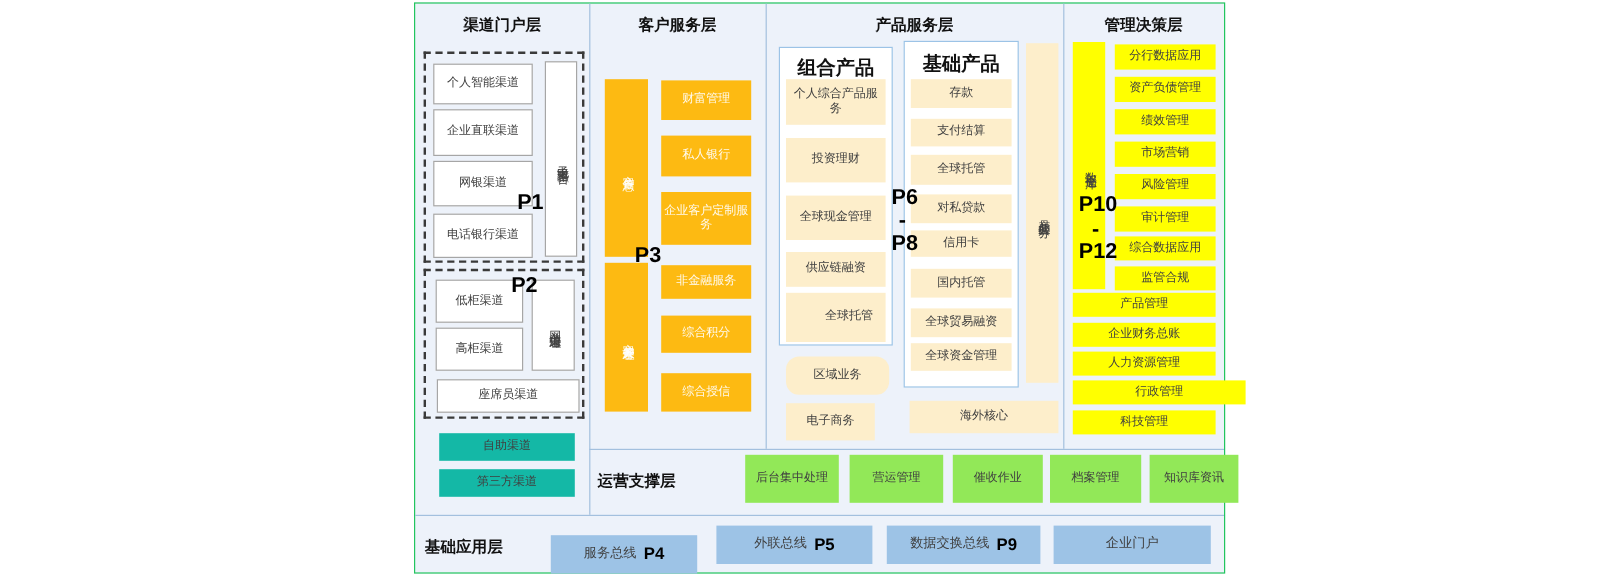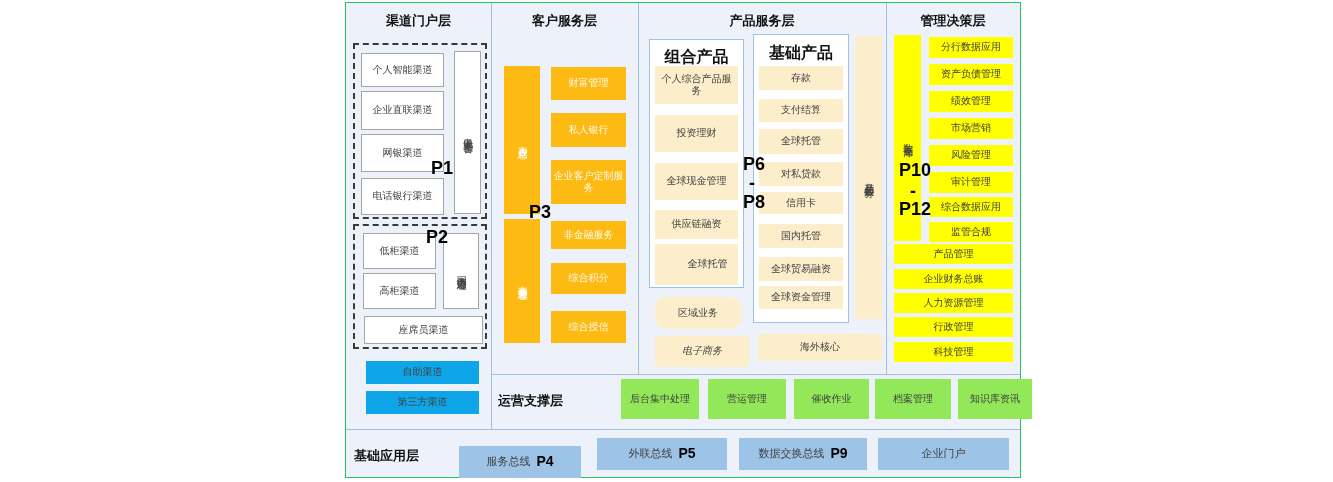--- a/index.html
+++ b/index.html
@@ -4,21 +4,21 @@
 <style>
   html,body{margin:0;padding:0;width:1333px;height:482px;background:#ffffff;overflow:hidden;
     font-family:"Liberation Sans",sans-serif;}
   #diagram{position:absolute;left:345px;top:2px;width:676px;height:476px;
     background:#edf2fa;border:1px solid #22c55e;box-sizing:border-box;}
   .line{position:absolute;background:#a3c0de;}
   .ltitle{position:absolute;font-weight:bold;font-size:13px;color:#111;text-align:center;}
   .box{position:absolute;display:flex;align-items:center;justify-content:center;text-align:center;
     font-size:10px;color:#404040;line-height:1.25;box-sizing:border-box;padding:1px 2px;}
   .wb{background:#ffffff;border:1px solid #a6a6a6;}
-  .gray{background:#0ea5e9;}
+  .gray{background:#14b8a6;}
   .ob{background:#fdba12;color:rgba(255,255,255,0.92);}
   .cb{background:#fdeecb;}
   .yb{background:#ffff00;}
   .grb{background:#92e858;margin-left:17px;}
   .blb{background:#9dc3e6;font-size:11px;}
   .panel{position:absolute;background:#ffffff;border:1px solid #9cc3e6;box-sizing:border-box;}
   .ptitle{position:absolute;font-weight:bold;font-size:16px;color:#111;text-align:center;}
   .dashed{position:absolute;border:2px dashed #3a3a3a;box-sizing:border-box;}
   .vspan{writing-mode:vertical-rl;text-orientation:upright;letter-spacing:1px;}
   .pmark{position:absolute;font-weight:bold;font-size:18px;color:#000;z-index:5;}
@@ -96,21 +96,21 @@
   <div class="box cb" style="left:413px;top:159px;width:84px;height:24px;">对私贷款</div>
   <div class="box cb" style="left:413px;top:189px;width:84px;height:22px;">信用卡</div>
   <div class="box cb" style="left:413px;top:221px;width:84px;height:24px;">国内托管</div>
   <div class="box cb" style="left:413px;top:254px;width:84px;height:24px;">全球贸易融资</div>
   <div class="box cb" style="left:413px;top:283px;width:84px;height:23px;">全球资金管理</div>
 
   <div class="box cb" style="left:509px;top:33px;width:27px;height:283px;">
       <span class="vspan">产品公共服务</span>
     </div>
   <div class="box cb" style="left:309px;top:294px;width:86px;height:32px;border-radius:11px;">区域业务</div>
-  <div class="box cb" style="left:309px;top:333px;width:94px;height:31px;font-style:italic;">电子商务</div>
+  <div class="box cb" style="left:309px;top:333px;width:74px;height:31px;">电子商务</div>
   <div class="box cb" style="left:412px;top:331px;width:124px;height:27px;">海外核心</div>
 
   <div class="box yb" style="left:548px;top:32px;width:27px;height:206px;">
       <span class="vspan">数据仓库</span>
     </div>
   <div class="pmark" style="left:553px;top:157px;">P10</div>
   <div class="pmark" style="left:564px;top:178px;">-</div>
   <div class="pmark" style="left:553px;top:196px;">P12</div>
 
   <div class="box yb" style="left:583px;top:34px;width:84px;height:21px;">分行数据应用</div>
@@ -118,21 +118,21 @@
   <div class="box yb" style="left:583px;top:88px;width:84px;height:21px;">绩效管理</div>
   <div class="box yb" style="left:583px;top:115px;width:84px;height:21px;">市场营销</div>
   <div class="box yb" style="left:583px;top:142px;width:84px;height:21px;">风险管理</div>
   <div class="box yb" style="left:583px;top:169px;width:84px;height:21px;">审计管理</div>
   <div class="box yb" style="left:583px;top:194px;width:84px;height:20px;">综合数据应用</div>
   <div class="box yb" style="left:583px;top:219px;width:84px;height:20px;">监管合规</div>
 
   <div class="box yb" style="left:548px;top:241px;width:119px;height:20px;">产品管理</div>
   <div class="box yb" style="left:548px;top:266px;width:119px;height:20px;">企业财务总账</div>
   <div class="box yb" style="left:548px;top:290px;width:119px;height:20px;">人力资源管理</div>
-  <div class="box yb" style="left:548px;top:314px;width:119px;height:20px;">行政管理</div>
+  <div class="box yb" style="left:548px;top:314px;width:144px;height:20px;">行政管理</div>
   <div class="box yb" style="left:548px;top:339px;width:119px;height:20px;">科技管理</div>
 
   <div class="slabel" style="left:152px;top:389px;">运营支撑层</div>
   <div class="box grb" style="left:258px;top:376px;width:78px;height:40px;">后台集中处理</div>
   <div class="box grb" style="left:345px;top:376px;width:78px;height:40px;">营运管理</div>
   <div class="box grb" style="left:431px;top:376px;width:75px;height:40px;">催收作业</div>
   <div class="box grb" style="left:512px;top:376px;width:76px;height:40px;">档案管理</div>
   <div class="box grb" style="left:595px;top:376px;width:74px;height:40px;">知识库资讯</div>
 
   <div class="slabel" style="left:8px;top:444px;">基础应用层</div>

